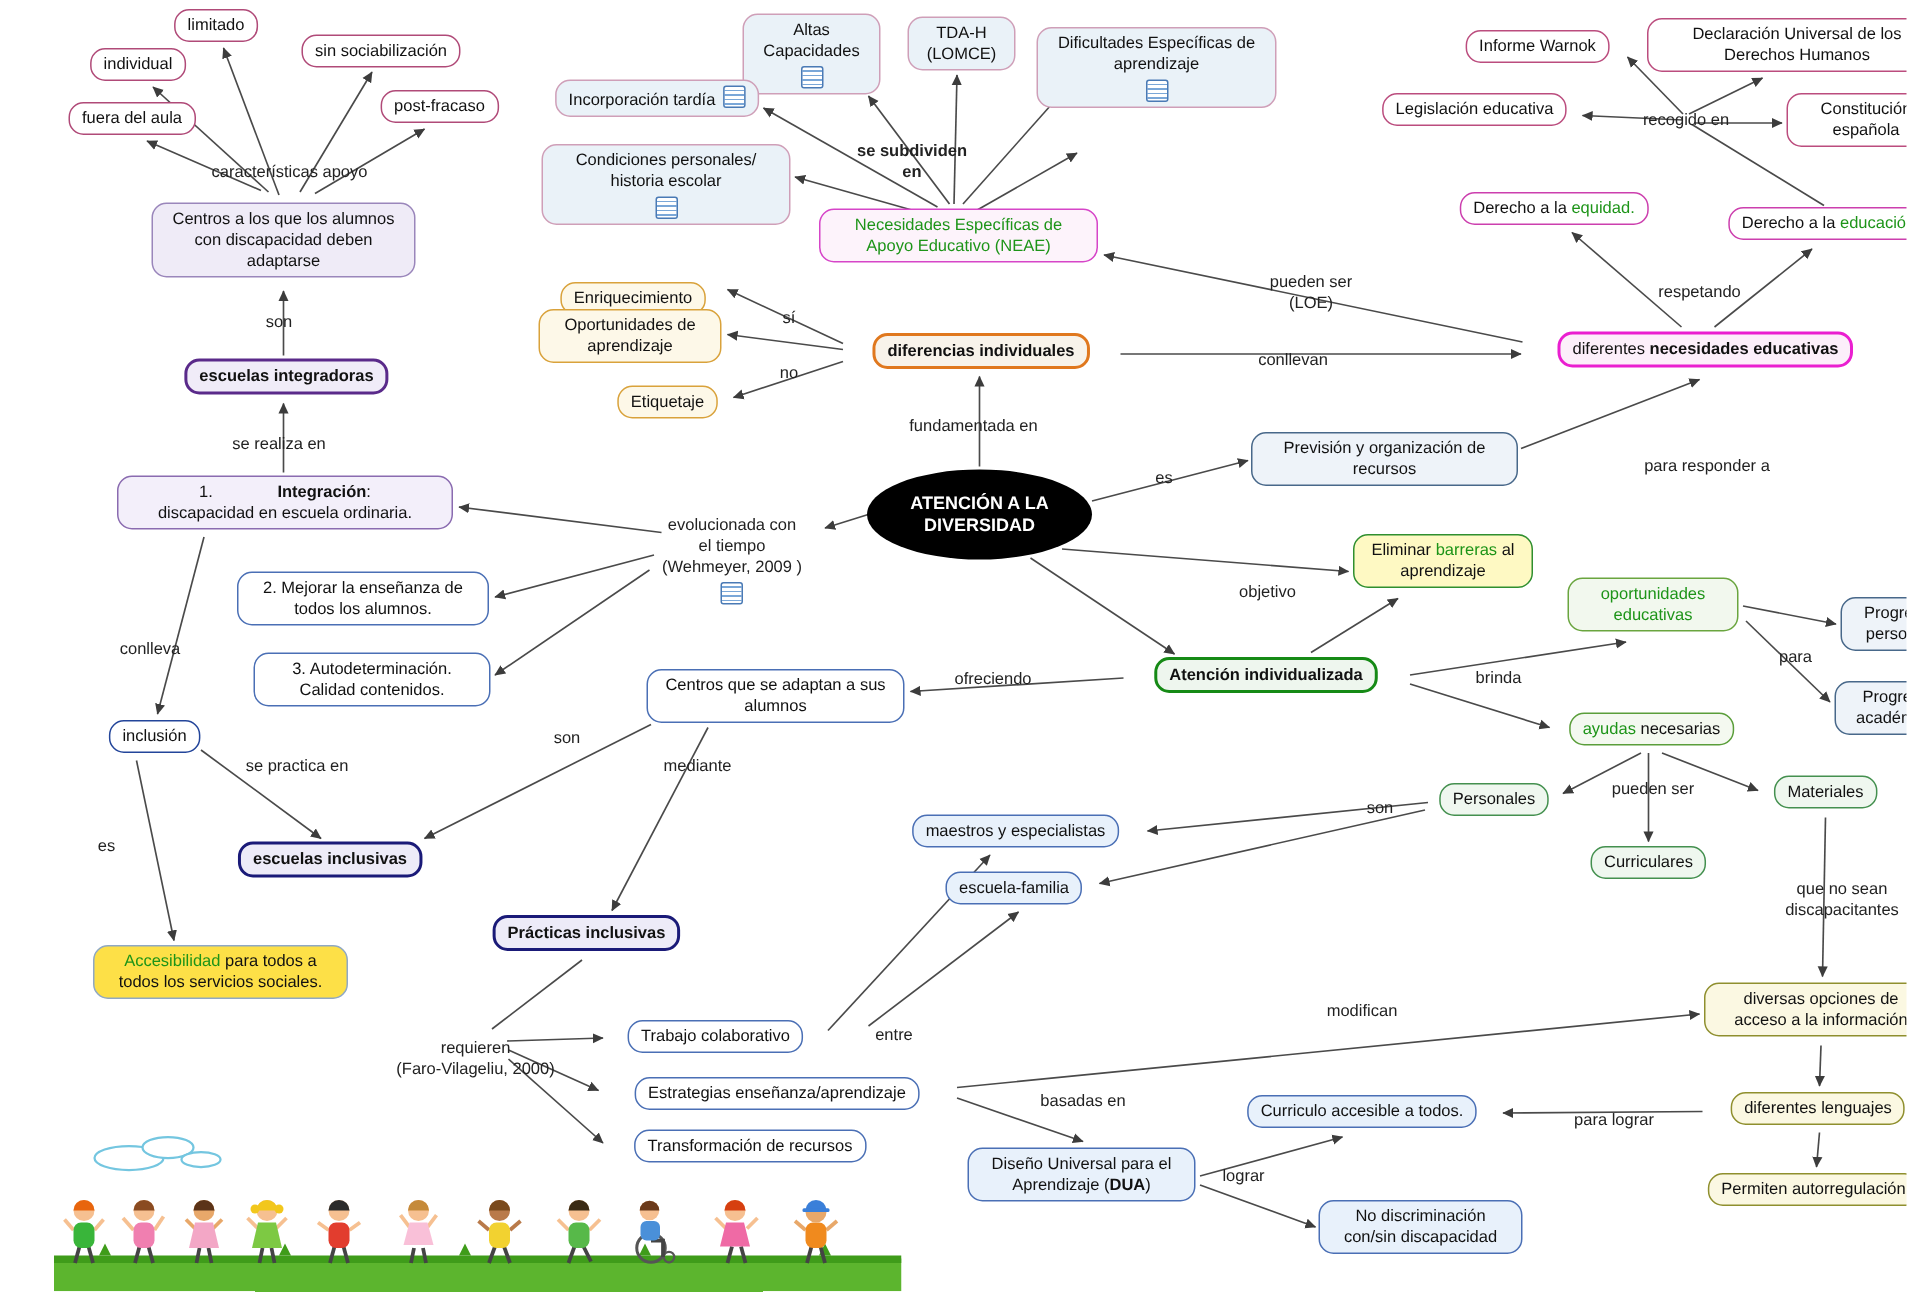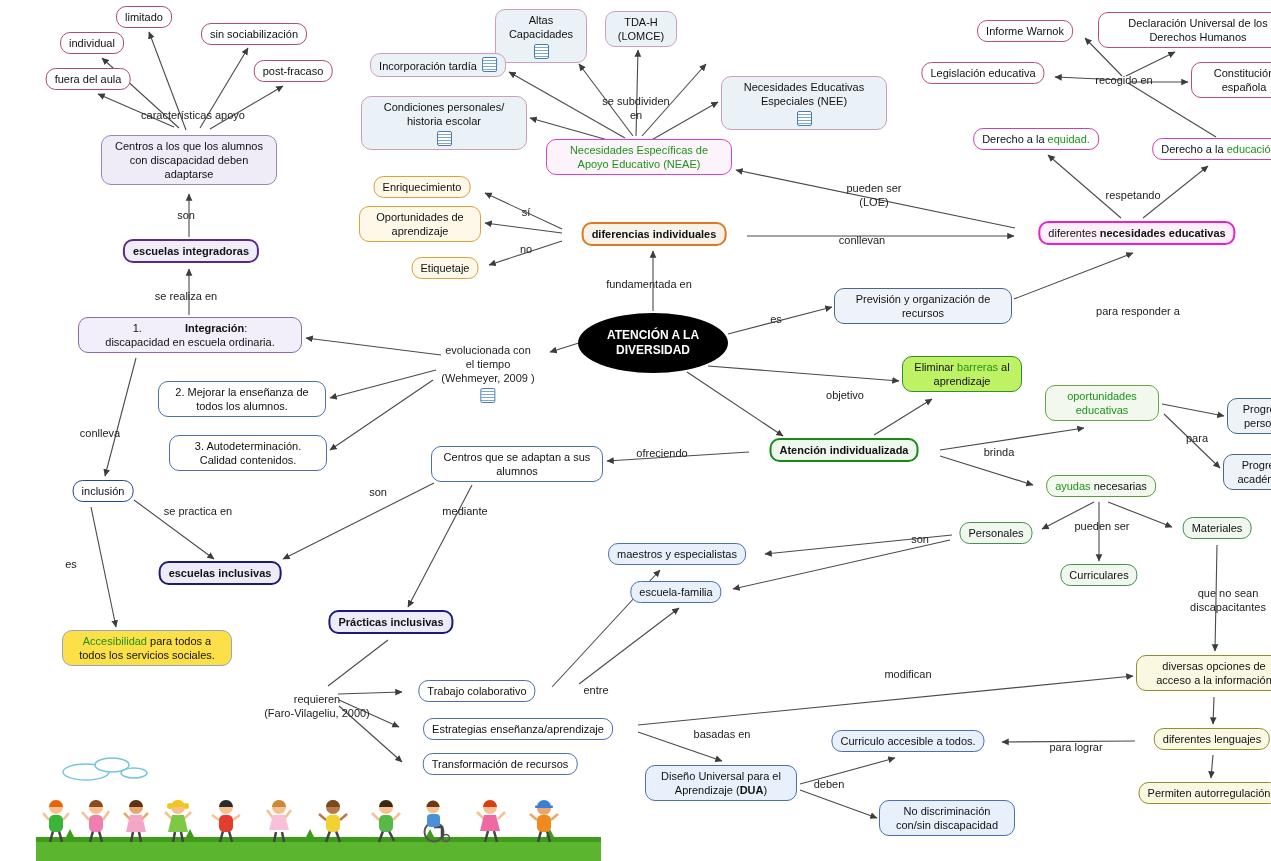--- a/index.html
+++ b/index.html
@@ -20,21 +20,21 @@
   .bnavy{background:#edebf8;border:2.2px solid #1a1a78;font-weight:bold;}
   .gblue{background:#fde047;border:1px solid #8fa8c4;}
   .top{background:#eaf2f8;border:1.5px solid #cf9fb8;}
   .neae{background:#fdf3fb;border:1.6px solid #d645c8;color:#1d9418;}
   .yellow{background:#fdf8e8;border:1.5px solid #d9a23b;}
   .borange{background:#f8f3ea;border:2.4px solid #e0781e;font-weight:bold;}
   .pink2{background:#fff;border:1.4px solid #bb4d7e;}
   .magenta{background:#fff;border:1.6px solid #cc3fae;}
   .bmagenta{background:#fceffa;border:2.6px solid #ea1fd0;}
   .steel{background:#eef3f9;border:1.4px solid #48688a;}
-  .green{background:#bef264;border:1.6px solid #2f8f2f;}
+  .green{background:#fef9c3;border:1.6px solid #2f8f2f;}
   .bgreen{background:#eef6ee;border:2.2px solid #168a16;font-weight:bold;}
   .glight{background:#f2f8ee;border:1.5px solid #6aa53f;color:#1d9418;}
   .green2{background:#f4f9f0;border:1.5px solid #5a9e3a;}
   .gbox{background:#eff7ef;border:1.5px solid #44904f;}
   .olive{background:#fbf8e2;border:1.5px solid #8f8f2e;}
   .lblue{background:#e8f1fb;border:1.5px solid #4a6fb5;}
   .ellipse{width:150px;height:60px;border-radius:50%;background:#000;color:#fff;font-weight:bold;
            font-size:12px;display:flex;align-items:center;justify-content:center;padding:2px 8px;}
   .doc-icon{display:block;width:13px;height:13px;margin:3px auto 0;border:1px solid #4a7ab5;
             background:repeating-linear-gradient(to bottom,#ffffff 0 2px,#7aa7d8 2px 3px);
@@ -253,27 +253,27 @@
     <div class="node blue" style="left: 206px; top: 381px; width: 168px;"><span>2. Mejorar la enseñanza de todos los alumnos.</span></div>
     <div class="node blue" style="left: 212px; top: 435px; width: 158px;"><span>3. Autodeterminación. Calidad contenidos.</span></div>
     <div class="node label" style="left: 64px; top: 425px;"><span>conlleva</span></div>
     <div class="node navy" style="left: 67px; top: 480px;"><span>inclusión</span></div>
     <div class="node label" style="left: 162px; top: 503px;"><span>se practica en</span></div>
     <div class="node bnavy" style="left: 184px; top: 561px;"><span>escuelas inclusivas</span></div>
     <div class="node label" style="left: 35px; top: 556px;"><span>es</span></div>
     <div class="node gblue" style="left: 111px; top: 630px; width: 170px;"><span style="color: rgb(29, 148, 24);">Accesibilidad</span><span> para todos a todos los servicios sociales.</span></div>
     <div class="node top" style="left: 505px; top: 9px; width: 92px;"><span>Altas Capacidades</span><span class="doc-icon"></span></div>
     <div class="node top" style="left: 605px; top: 11px; width: 72px;"><span>TDA-H (LOMCE)</span></div>
+    <div class="node top" style="left: 735px; top: 18px; width: 160px;"><span>Dificultades Específicas de aprendizaje</span><span class="doc-icon"></span></div>
     <div class="node top" style="left: 402px; top: 53px;"><span>Incorporación tardía</span><span class="doc-icon inline"></span></div>
-    <div class="node top" style="left: 768px; top: 76px; width: 166px;"><span>Necesidades Educativas Especiales (NEE)</span><span class="doc-icon"></span></div>
-    <div class="node label" style="left: 600px; top: 93px;"><span>se subdividen
+    <div class="node label" style="left: 572px; top: 93px; font-weight: bold;"><span>se subdividen
 en</span></div>
     <div class="node top" style="left: 408px; top: 96px; width: 166px;"><span>Condiciones personales/ historia escolar</span><span class="doc-icon"></span></div>
     <div class="node neae" style="left: 603px; top: 139px; width: 186px;"><span>Necesidades Específicas de Apoyo Educativo (NEAE)</span></div>
-    <div class="node yellow" style="left: 386px; top: 176px;"><span>Enriquecimiento</span></div>
+    <div class="node yellow" style="left: 386px; top: 188px;"><span>Enriquecimiento</span></div>
     <div class="node yellow" style="left: 384px; top: 206px; width: 122px;"><span>Oportunidades de aprendizaje</span></div>
     <div class="node label" style="left: 490px; top: 204px;"><span>sí</span></div>
     <div class="node label" style="left: 490px; top: 241px;"><span>no</span></div>
     <div class="node yellow" style="left: 409px; top: 257px;"><span>Etiquetaje</span></div>
     <div class="node borange" style="left: 618px; top: 222px;"><span>diferencias individuales</span></div>
     <div class="node label" style="left: 613px; top: 276px;"><span>fundamentada en</span></div>
     <div class="node label" style="left: 838px; top: 180px;"><span>pueden ser
 (LOE)</span></div>
     <div class="node label" style="left: 826px; top: 232px;"><span>conllevan</span></div>
     <div class="node pink2" style="left: 989px; top: 20px;"><span>Informe Warnok</span></div>
@@ -320,17 +320,17 @@
     <div class="node label" style="left: 281px; top: 691px;"><span>requieren
 (Faro-Vilageliu, 2000)</span></div>
     <div class="node blue" style="left: 441px; top: 680px;"><span>Trabajo colaborativo</span></div>
     <div class="node label" style="left: 560px; top: 682px;"><span>entre</span></div>
     <div class="node blue" style="left: 482px; top: 718px;"><span>Estrategias enseñanza/aprendizaje</span></div>
     <div class="node label" style="left: 686px; top: 726px;"><span>basadas en</span></div>
     <div class="node blue" style="left: 464px; top: 753px;"><span>Transformación de recursos</span></div>
     <div class="node olive" style="left: 1176px; top: 728px;"><span>diferentes lenguajes</span></div>
     <div class="node label" style="left: 1040px; top: 739px;"><span>para lograr</span></div>
     <div class="node lblue" style="left: 872px; top: 730px;"><span>Curriculo accesible a todos.</span></div>
-    <div class="node label" style="left: 793px; top: 776px;"><span>deben</span></div>
+    <div class="node label" style="left: 793px; top: 776px;"><span>lograr</span></div>
     <div class="node lblue" style="left: 685px; top: 765px; width: 152px;"><span>Diseño Universal para el Aprendizaje (</span><span style="font-weight: bold;">DUA</span><span>)</span></div>
     <div class="node lblue" style="left: 911px; top: 800px; width: 136px;"><span>No discriminación con/sin discapacidad</span></div>
     <div class="node olive" style="left: 1173px; top: 782px;"><span>Permiten autorregulación</span></div>
   </div>
 
 </body></html>

